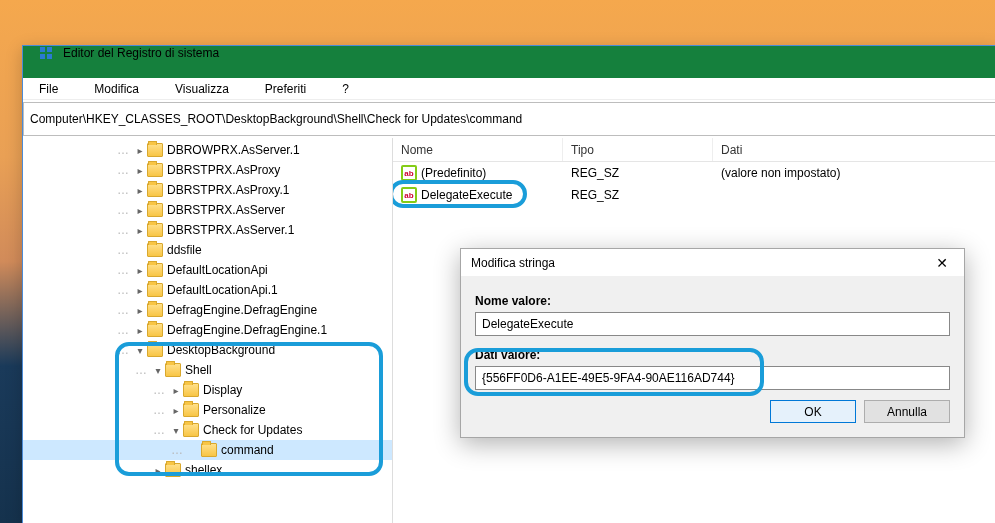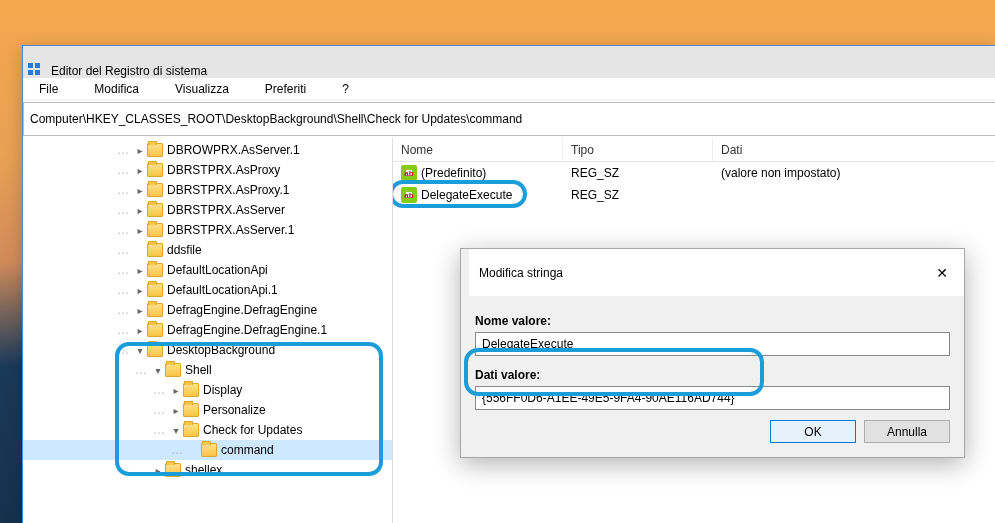--- a/index.html
+++ b/index.html
@@ -18,23 +18,23 @@
     width: 975px; height: 480px;
     background: #ffffff;
     border: 1px solid #4c8bd6;
     box-shadow: 0 4px 16px rgba(0,0,0,.2);
     display: flex;
     flex-direction: column;
   }
   .titlebar {
     height: 32px;
     display: flex;
-    align-items: flex-end;
-    padding: 0 4px;
-    background: #e5e5e5;
+    align-items: flex-start;
+    padding: 0 16px;
+    background: #15803d;
   }
   .titlebar-icon {
     width: 16px; height: 16px;
     margin-right: 8px;
     display: inline-flex; align-items: center; justify-content: center;
   }
   .titlebar-text { font-size: 12px; color: #000; }
   .menubar {
     height: 22px;
     display: flex;
@@ -143,21 +143,21 @@
   .list-body { }
   .list-row {
     display: flex;
     height: 22px;
     align-items: center;
     font-size: 12px;
   }
   .list-row > div { padding: 0 8px; }
   .val-icon {
     width: 16px; height: 16px;
-    border: 5px solid #84cc16;
+    border: 2px solid #84cc16;
     border-radius: 2px;
     background: #fff;
     margin-right: 4px;
     position: relative;
     display:inline-flex; align-items:center; justify-content:center;
     flex-shrink: 0;
   }
   .val-icon .ab { font-size: 8px; color: #c03; font-weight: bold; }
   .list-cell-name { display:flex; align-items:center; width:170px; }
   .list-cell-type { width:150px; }
@@ -172,28 +172,27 @@
   
   .dialog {
     position: absolute;
     left: 460px; top: 248px;
     width: 505px;
     background: #f0f0f0;
     border: 1px solid #a6a6a6;
     box-shadow: 0 6px 24px rgba(0,0,0,.3);
   }
   .dialog-title {
-    height: 47px;
+    height: 27px;
     background: #fff;
     display: flex;
     align-items: center;
     padding: 0 10px;
     font-size: 12px;
     justify-content: space-between;
-    margin-left: 8px;
   }
   .dialog-close {
     width: 40px; height: 28px;
     display:flex; align-items:center; justify-content:center;
     font-size: 14px;
     margin-right: -8px;
   }
   .dialog-body {
     padding: 12px 14px 14px 14px;
   }

